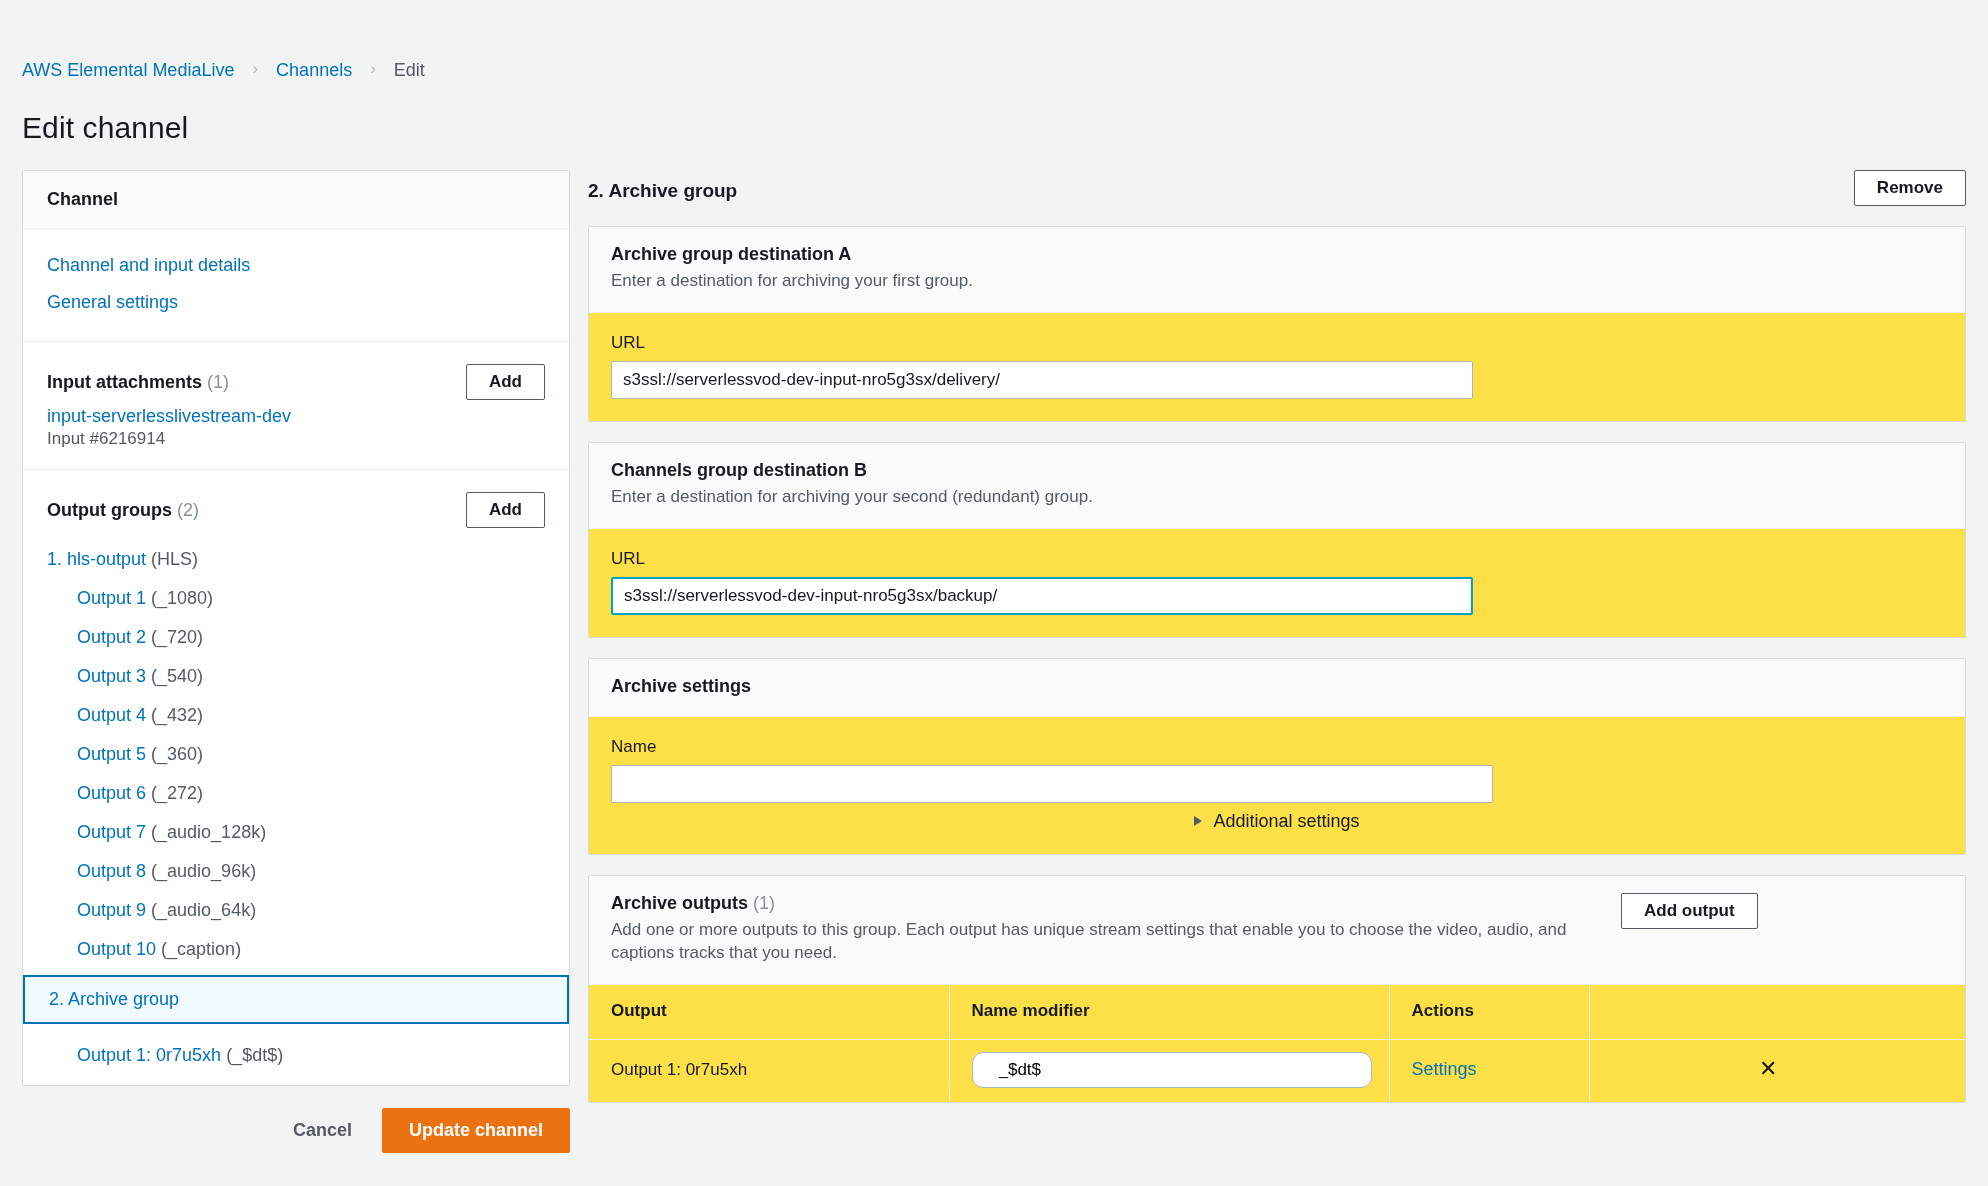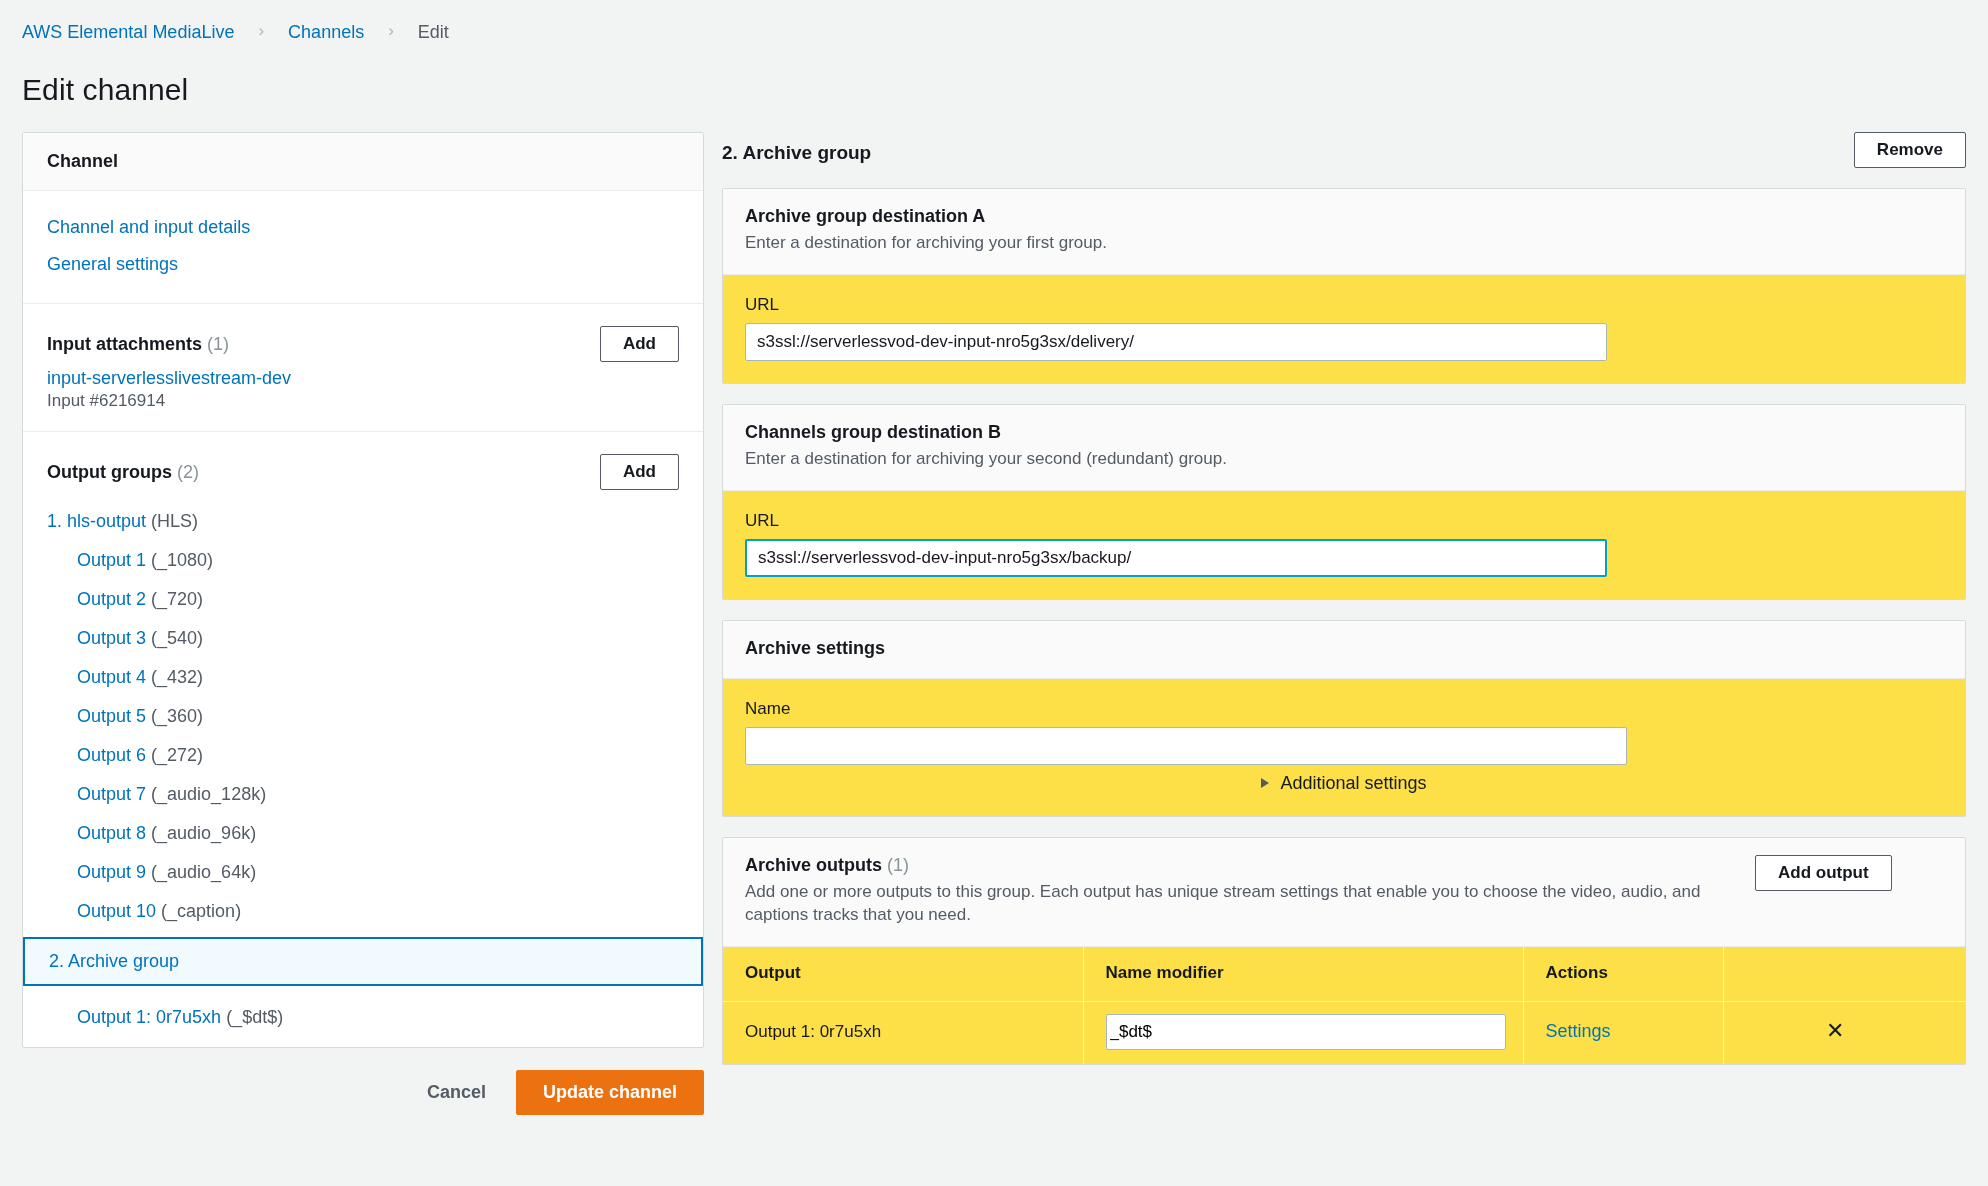--- a/index.html
+++ b/index.html
@@ -9,40 +9,41 @@
     font-family: "Liberation Sans", sans-serif;
     color: #16191f;
     overflow: hidden;
   }
 
   
   .breadcrumb {
     display: flex; align-items: flex-start;
     padding: 22px 0 0 22px;
     font-size: 18px;
-    gap: 11px;
+    gap: 5px;
+    margin-top: 38px;
   }
   .crumb-link { color: #0073bb; cursor: pointer; white-space: nowrap; }
   .crumb-current { color: #545b64; white-space: nowrap; }
   .crumb-sep {
     color: #aab7b8; margin: 0 13px; font-size: 17px; line-height: 1;
     display: inline-block;
   }
 
   
   .page-title {
     font-size: 30px; font-weight: 400; color: #16191f;
     padding: 30px 12px 0 22px; letter-spacing: .1px;
   }
 
   
   .layout { display: flex; align-items: flex-start; padding: 25px 22px 0 22px; gap: 18px; }
 
   
-  .sidebar { width: 682px; flex: none; }
+  .sidebar { width: 548px; flex: none; }
   .sidebar-card {
     background: #ffffff;
     border: 1px solid #d5dbdb;
     border-radius: 2px;
   }
   .sb-head {
     background: #fafafa;
     border-bottom: 1px solid #eaeded;
     padding: 18px 24px;
     font-size: 18px; font-weight: 700; color: #16191f;
@@ -162,21 +163,21 @@
     font-size: 17px; color: #16191f; padding: 12px 0 14px 0;
     vertical-align: middle;
   }
   .col-output { width: 360px; padding-left: 22px !important; }
   .col-name { width: 440px; }
   .col-actions { width: 200px; }
   .col-x { width: auto; text-align: center; }
   .cell-sep { border-left: 1px solid #eaeded; padding-left: 22px !important; }
   .ni-input {
     height: 36px; width: 400px; border: 1px solid #aab7b8;
-    border-radius: 2px; font-size: 17px; padding: 0 3px;
+    border-radius: 11px; font-size: 17px; padding: 0 26px;
     font-family: "Liberation Sans", sans-serif; outline: none;
   }
   .link-action { color: #0073bb; cursor: pointer; font-size: 18px; }
   .x-icon {
     display: inline-block; color: #16191f; font-size: 22px;
     cursor: pointer; line-height: 1; padding-right: 40px;
   }
 </style>
 </head>
 <body>

